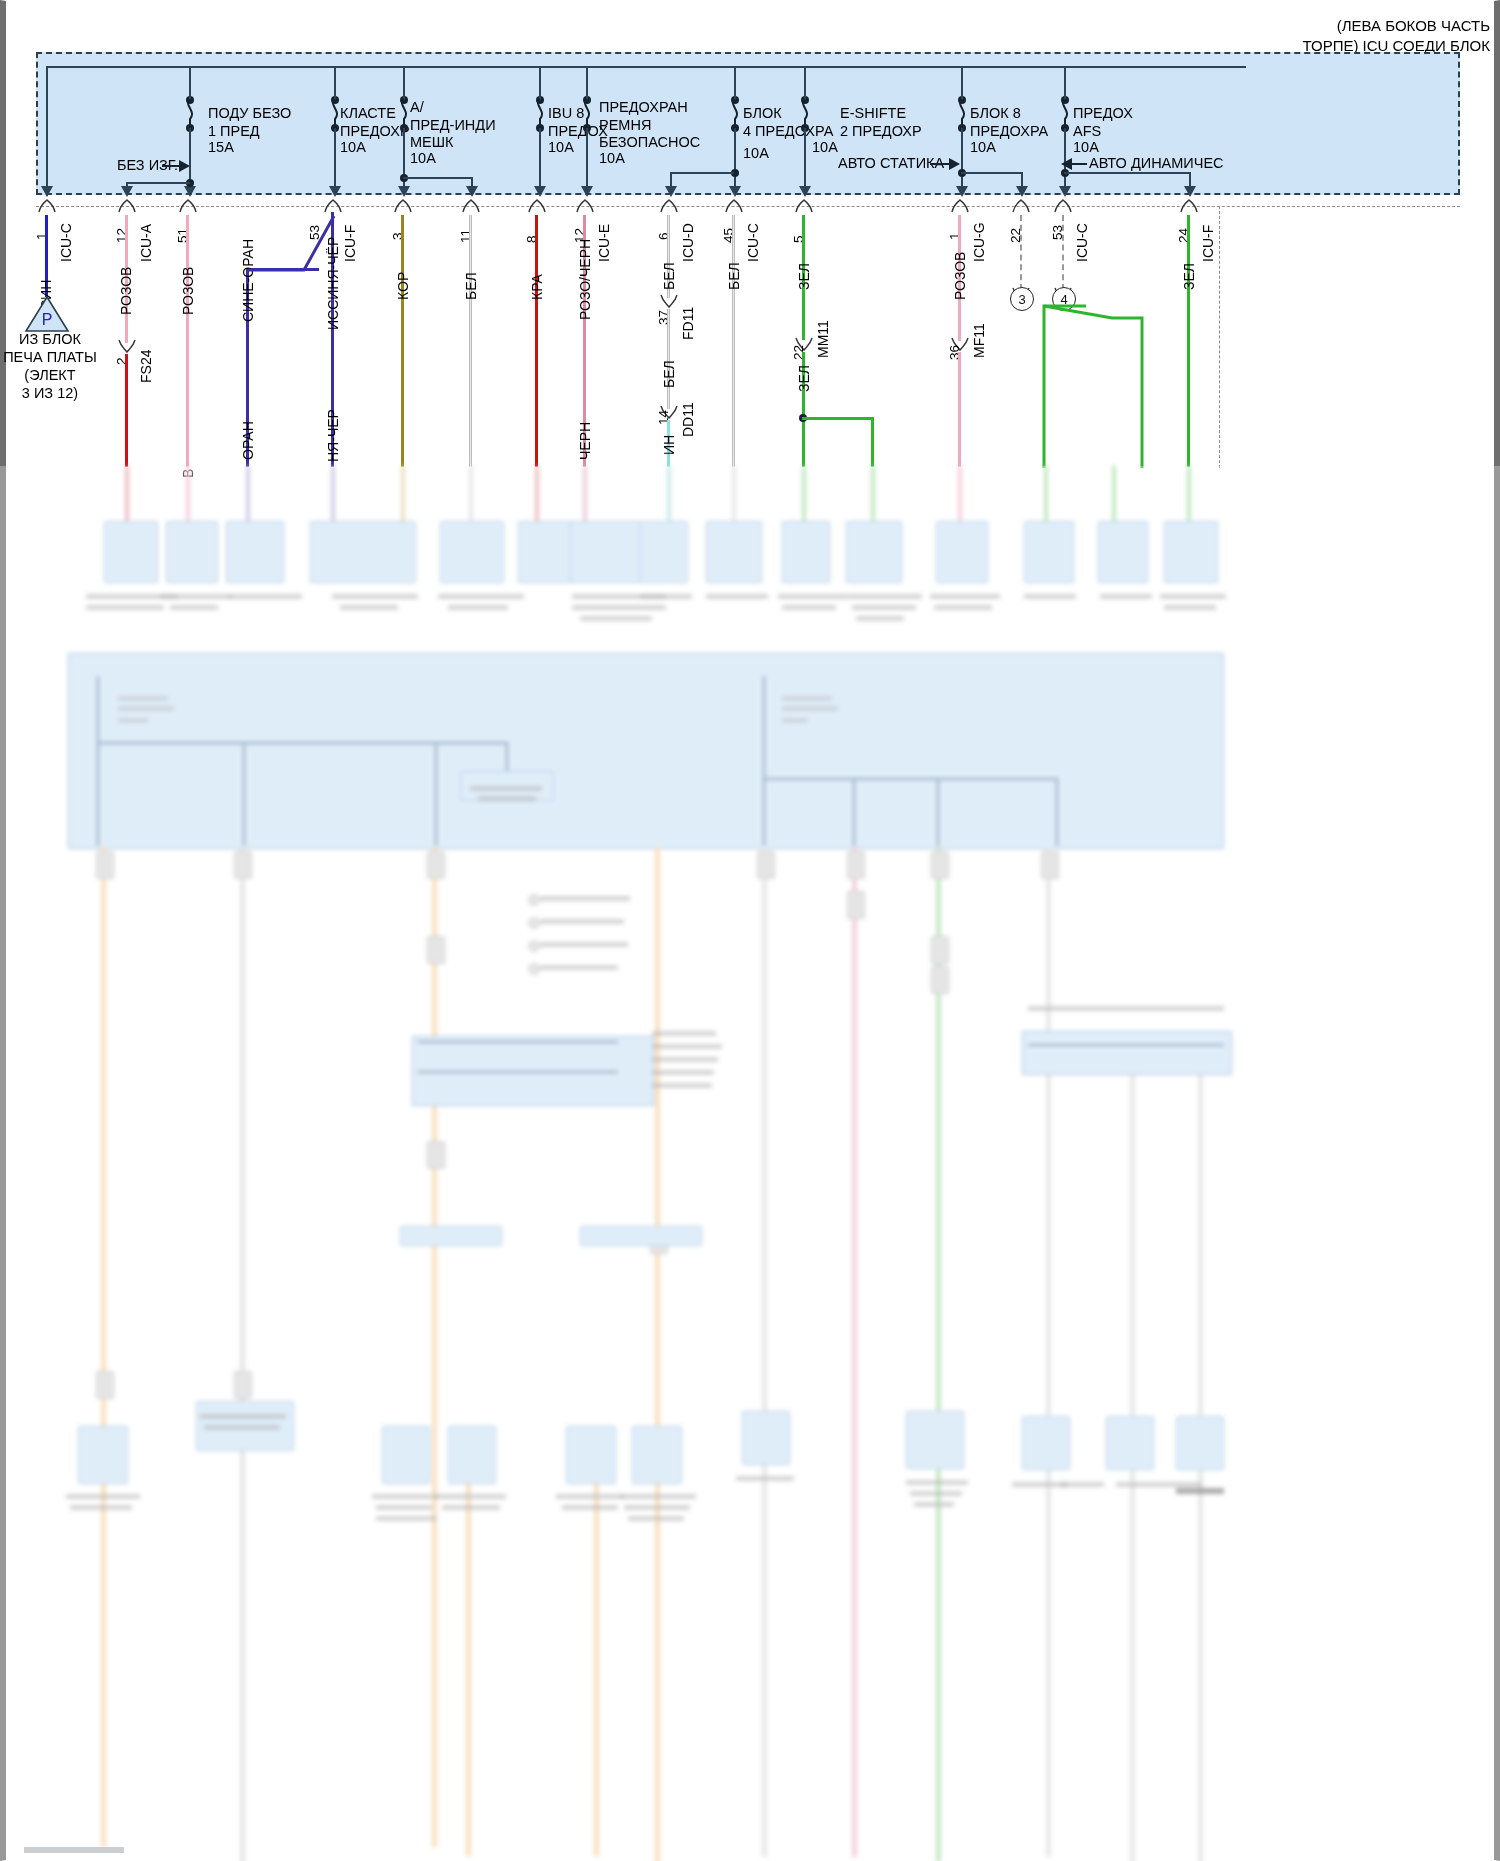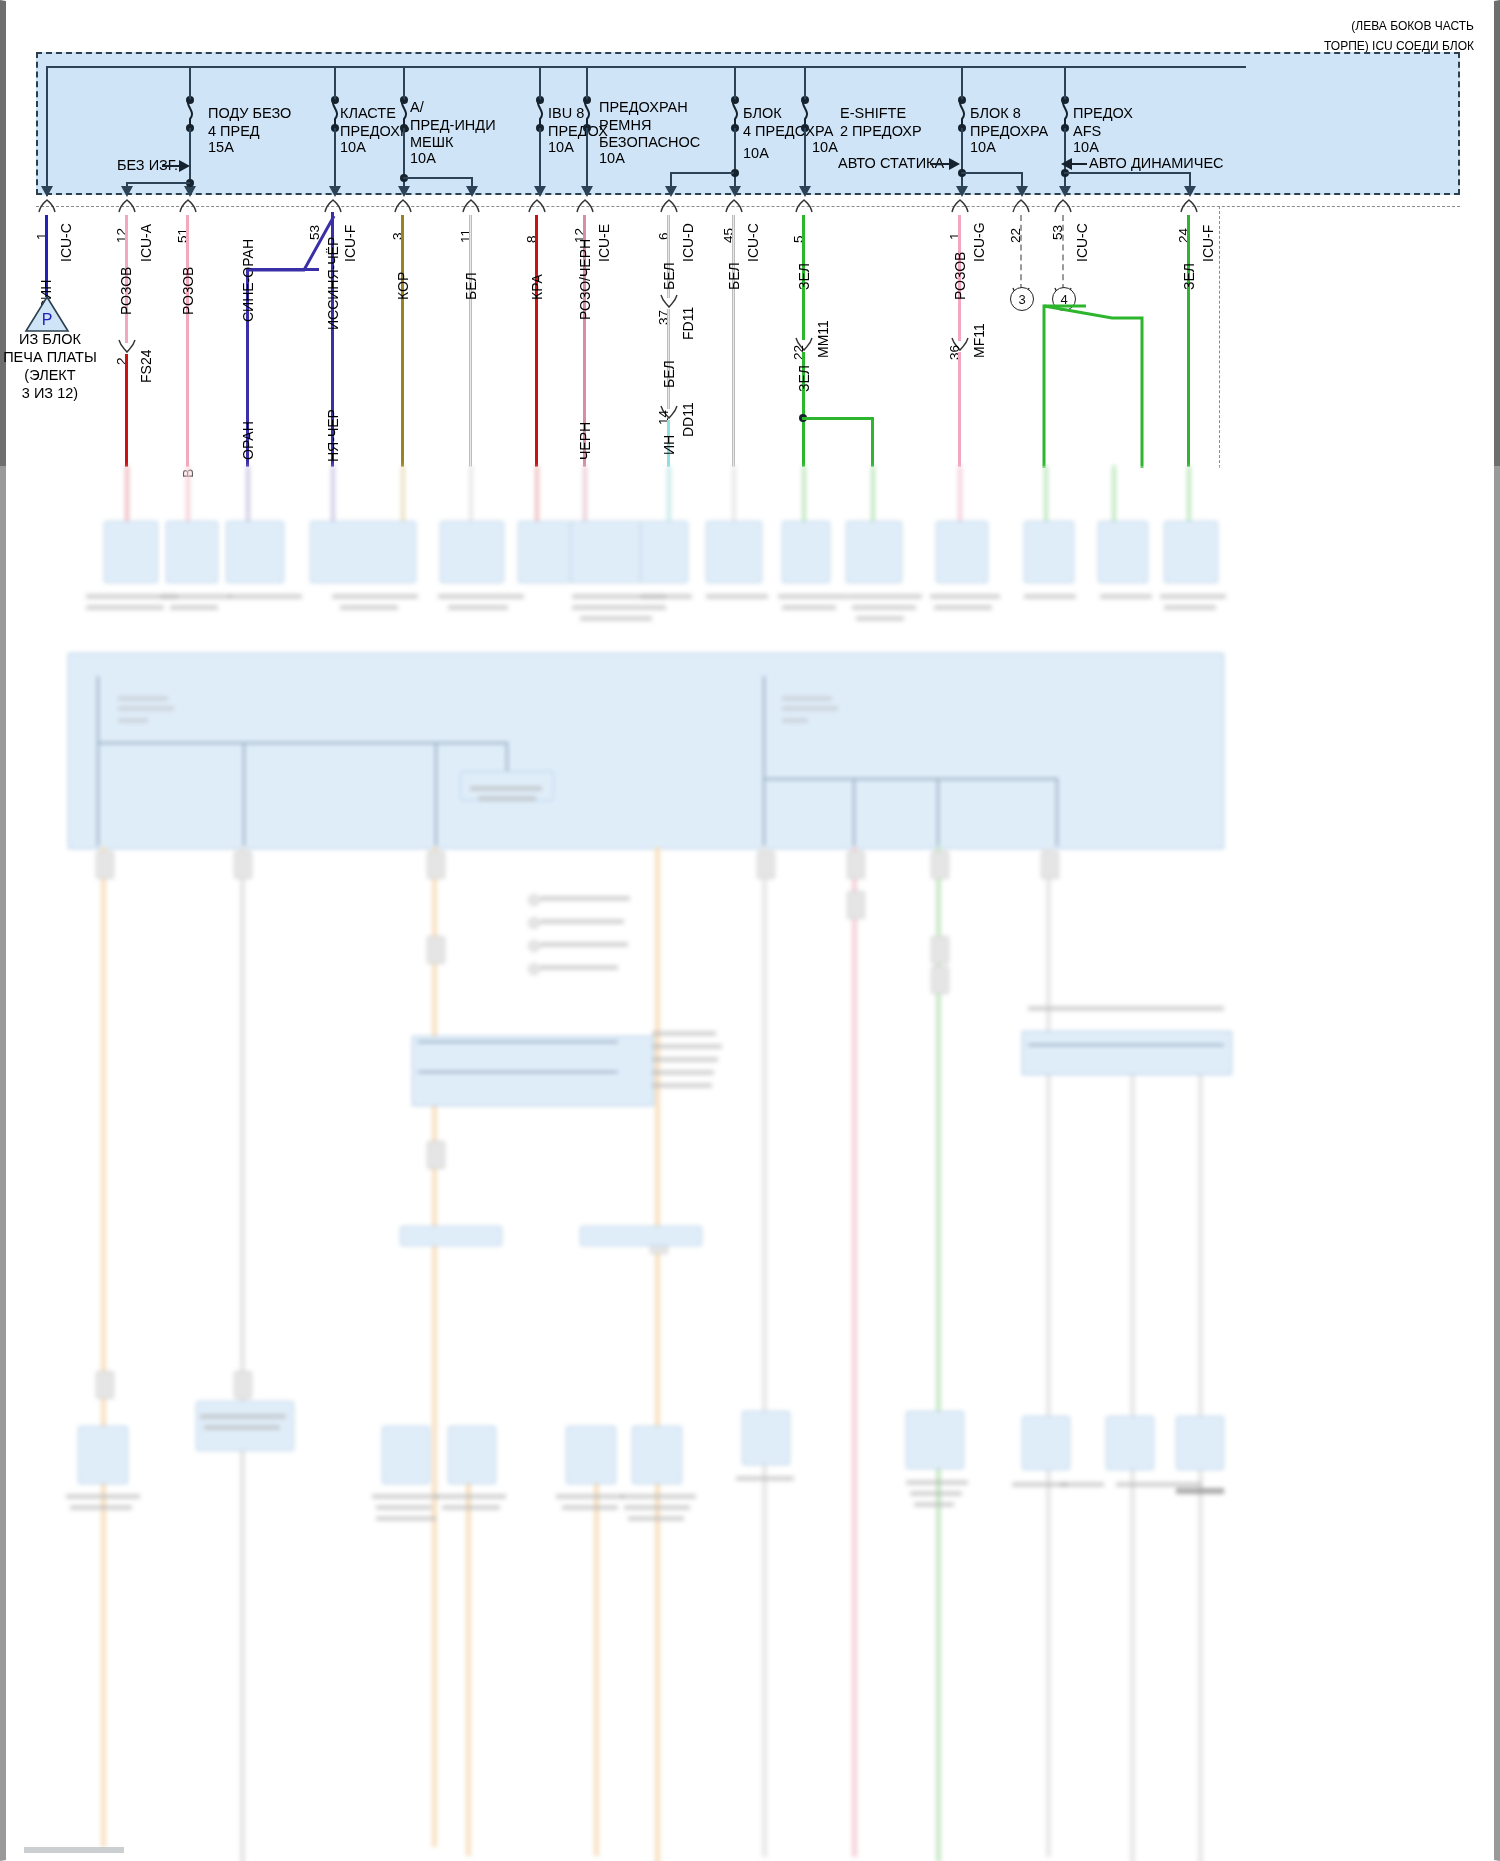--- a/index.html
+++ b/index.html
@@ -5,22 +5,22 @@
   html,body{margin:0;padding:0;background:#ffffff;}
   body{font-family:"Liberation Sans", sans-serif;}
   #page{position:relative;width:1500px;height:1861px;background:#ffffff;overflow:hidden;}
 
   
   .page-frame{position:absolute;left:0;top:0;width:1500px;height:1861px;
       border-left:6px solid #6e6e6e;border-right:6px solid #6e6e6e;
       border-top:1px solid #ffffff;border-bottom:1px solid #ffffff;box-sizing:border-box;}
 
   
-  .hdr-title{position:absolute;right:26px;top:16px;text-align:right;
-     font-size:12px;line-height:20px;color:#000;white-space:pre-line;}
+  .hdr-title{position:absolute;right:10px;top:16px;text-align:right;
+     font-size:15px;line-height:20px;color:#000;white-space:pre-line;}
 
   
   .icu-box{position:absolute;left:36px;top:52px;width:1424px;height:143px;
      border:2px dashed #2b3f4e;background:#cfe4f7;box-sizing:border-box;}
   .vline{position:absolute;background:#2b4257;width:2px;}
   .hline{position:absolute;background:#2b4257;height:2px;}
   .dot{position:absolute;width:8px;height:8px;border-radius:50%;background:#16232e;}
 
   
   .fuse{position:absolute;width:16px;height:34px;}
@@ -84,21 +84,21 @@
   <div class="vline" style="left:189px;top:66px;height:34px;"></div>
   <div class="fuse" style="left:182px;top:99px;">
     <svg width="16" height="30">
         <path d="M8 0 C1 6, 15 12, 8 20 L8 30" stroke="#16232e" stroke-width="2" fill="none"></path>
       </svg>
   </div>
   <div class="dot" style="left:186px;top:124px;"></div>
   <div class="vline" style="left:189px;top:128px;height:66px;"></div>
   <div class="ah-down arrow-head" style="left:184px;top:186px;"></div>
   <div class="fuse-label" style="left:208px;top:105px;">ПОДУ БЕЗО
-4 ПРЕД</div>
+1 ПРЕД</div>
   <div class="amp" style="left:208px;top:139px;">15A</div>
 
   <div class="dot" style="left:331px;top:96px;"></div>
   <div class="vline" style="left:334px;top:66px;height:34px;"></div>
   <div class="fuse" style="left:327px;top:99px;">
     <svg width="16" height="30">
         <path d="M8 0 C1 6, 15 12, 8 20 L8 30" stroke="#16232e" stroke-width="2" fill="none"></path>
       </svg>
   </div>
   <div class="dot" style="left:331px;top:124px;"></div>

